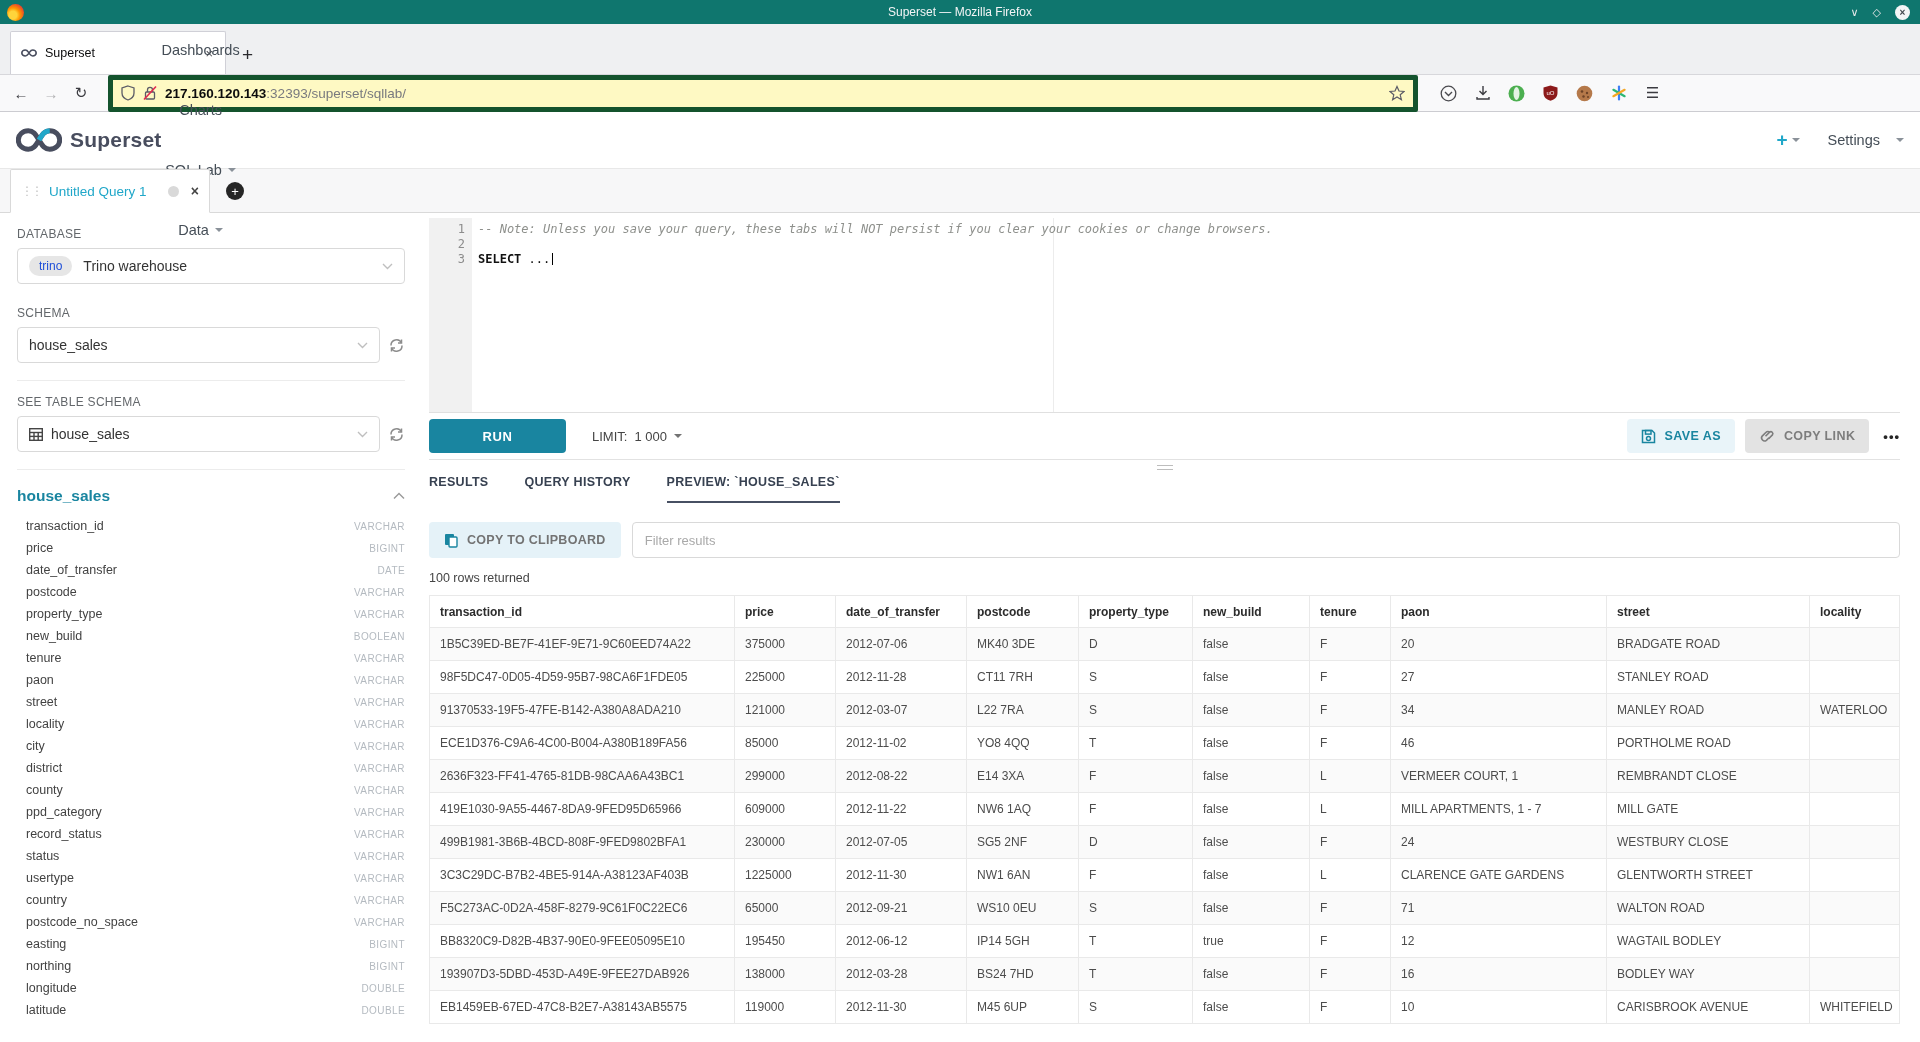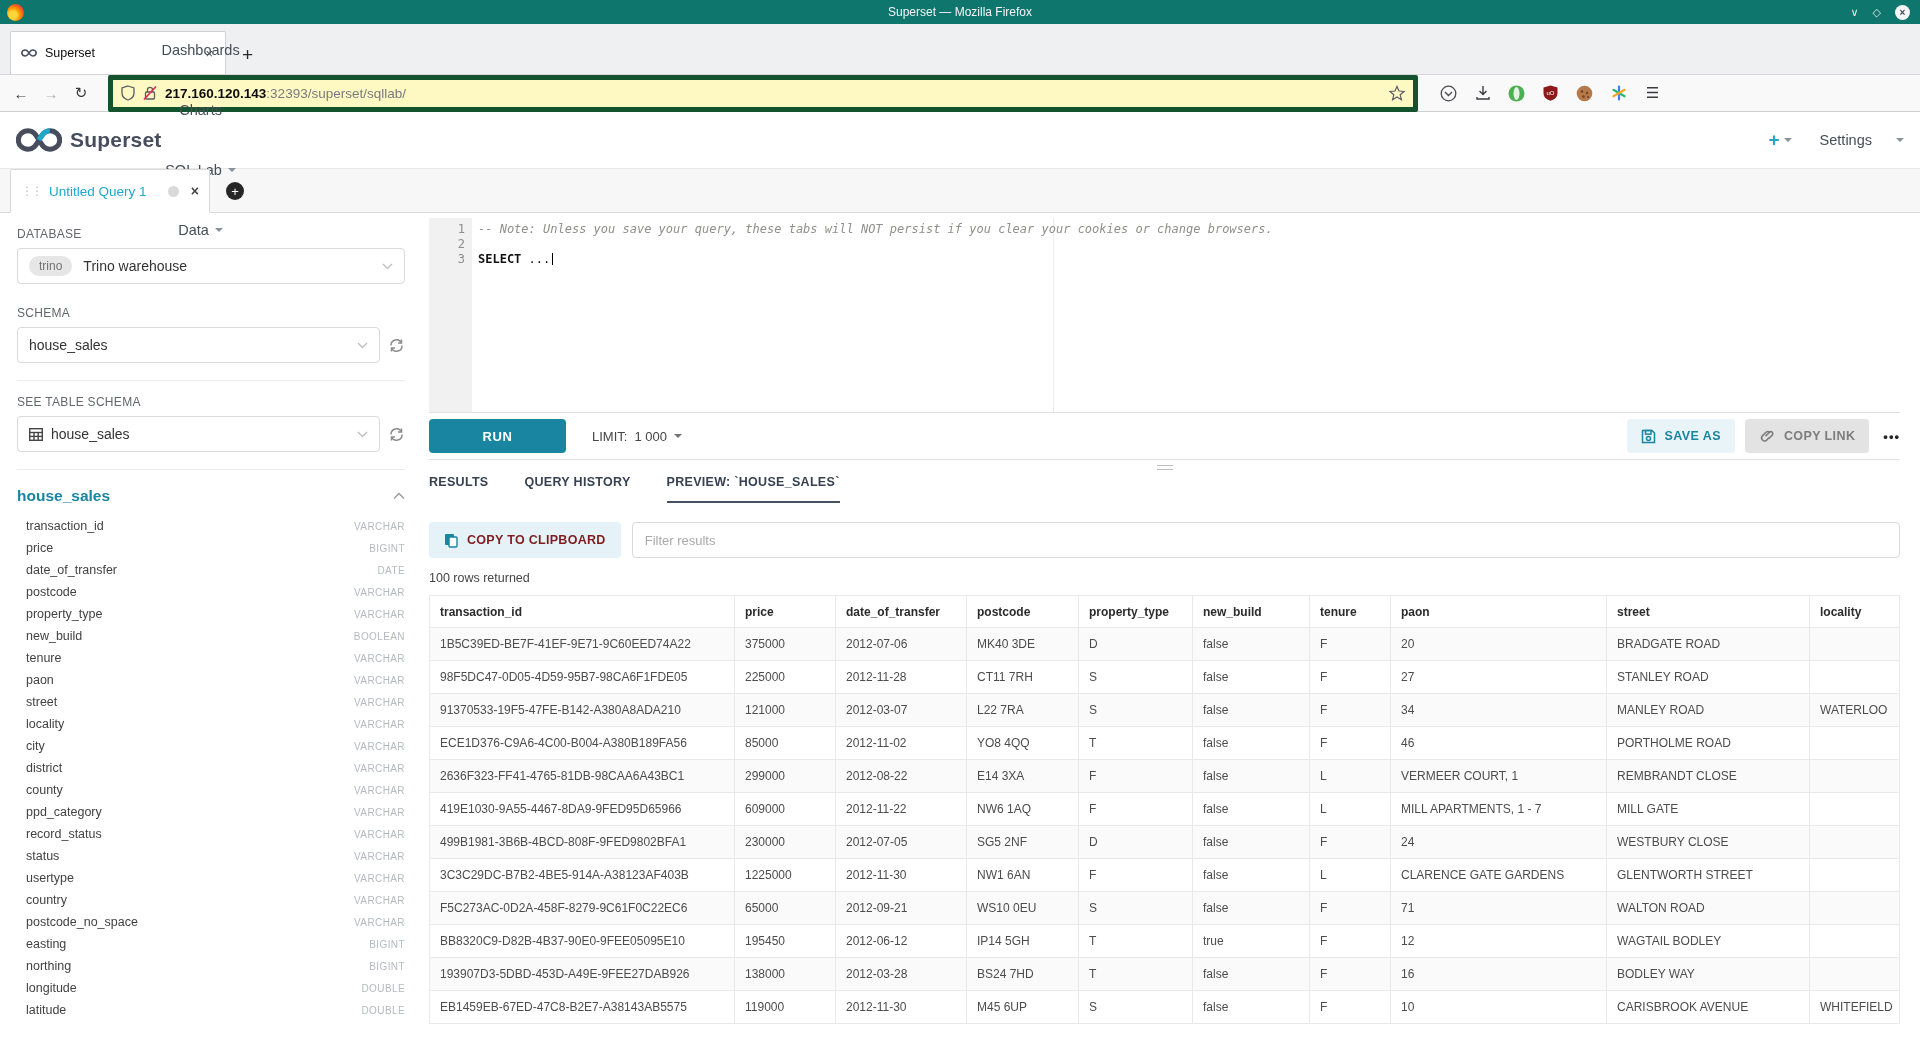--- a/index.html
+++ b/index.html
@@ -40,21 +40,21 @@
 
   
   .snav { height:57px; background:#fff; border-bottom:1px solid #e8e8e8; display:flex; align-items:center; padding:0 16px; }
   .brand { font-size:21px; font-weight:bold; color:#484d5e; margin-left:8px; letter-spacing:.2px; }
   .nav-menu { display:flex; align-items:center; gap:44px;flex-direction:column; }
   .nav-item { font-size:14.5px; color:#454e57; display:flex; align-items:center; gap:6px; cursor:default; }
   .caret { width:0; height:0; border-left:4px solid transparent; border-right:4px solid transparent;
     border-top:4px solid #8a9199; display:inline-block; }
   .snav-right { margin-left:auto; display:flex; align-items:center; gap:28px; }
   .plus-btn { color:#20a7c9; font-size:19px; font-weight:bold; display:flex; align-items:center; gap:4px; }
-  .settings { font-size:14.5px; color:#454e57; display:flex; align-items:center; gap:24px; }
+  .settings { font-size:14.5px; color:#454e57; display:flex; align-items:center; gap:16px; }
 
   
   .qtabrow { height:44px; background:#f7f7f8; border-bottom:1px solid #d9d9d9; display:flex; align-items:flex-end; }
   .qtab { height:44px; margin-left:10px; margin-bottom:-1px; width:200px; background:#fff;
     border:1px solid #d9d9d9; border-bottom:1px solid #fff; border-radius:2px 2px 0 0;
     display:flex; align-items:center; padding:0 10px; }
   .qtab-drag { color:#c2c2c2; font-size:12px; letter-spacing:-2px; margin-right:8px; }
   .qtab-title { color:#20a7c9; font-size:13.5px; flex:1; }
   .qtab-dot { width:11px; height:11px; border-radius:50%; background:#d9d9d9; margin-right:12px; }
   .qtab-close { color:#454545; font-size:14px; font-weight:bold; }
@@ -62,21 +62,21 @@
     display:flex; align-items:center; justify-content:center; margin-left:16px; margin-bottom:12px; line-height:1; }
 
   
   .workspace { display:flex; height:829px; }
   .sidebar { width:422px; flex:0 0 422px; padding:0 17px; }
   .fieldlabel { font-size:12px; color:#63676b; letter-spacing:.3px; margin-top:14px; margin-bottom:7px; }
   .selrow { display:flex; align-items:center; gap:8px; }
   .selectbox { flex:1; height:36px; border:1px solid #d9d9d9; border-radius:4px; background:#fff;
     display:flex; align-items:center; padding:0 11px; }
   .selectbox .val { font-size:14px; color:#333; flex:1; margin-left:0; white-space:nowrap; overflow:hidden; }
-  .pill { background:#e6e6e6; color:#737373; font-size:12px; border-radius:11px; padding:3px 10px; margin-right:11px; }
+  .pill { background:#e6e6e6; color:#1d4ed8; font-size:12px; border-radius:11px; padding:3px 10px; margin-right:11px; }
   .chev { flex:0 0 auto; }
   .refresh-btn { width:17px; height:17px; flex:0 0 17px; }
   .divider { border-top:1px solid #ececec; margin-top:17px; }
   .tbl-title-row { display:flex; align-items:center; margin-top:17px; }
   .tbl-title { color:#1985a0; font-size:15.5px; font-weight:bold; flex:1; }
   .collist { list-style:none; margin-top:10px; }
   .collist li { display:flex; align-items:center; height:22px; padding-left:9px; }
   .colname { font-size:12.5px; color:#424242; flex:1; white-space:nowrap; }
   .coltype { font-size:10px; color:#b4bac0; letter-spacing:.4px; }
 
@@ -113,21 +113,21 @@
   .grip { width:16px; height:5px; border-top:1px solid #bdbdbd; border-bottom:1px solid #bdbdbd; }
 
   
   .rtabs { display:flex; gap:36px; }
   .rtab { font-size:12.5px; font-weight:bold; color:#374151; letter-spacing:.3px; padding-bottom:12px;
     border-bottom:2px solid transparent; }
   .rtab.active { border-bottom-color:#475063; }
 
   
   .copyrow { margin-top:19px; display:flex; gap:11px; }
-  .copy-clip { height:36px; background:#e5f2f8; color:#7f1d1d; border:none; border-radius:4px;
+  .copy-clip { height:36px; background:#e5f2f8; color:#737373; border:none; border-radius:4px;
     display:flex; align-items:center; gap:9px; padding:0 15px; font-size:12.5px; font-weight:bold;
     letter-spacing:.3px; font-family:inherit; }
   .filter-input { flex:1; height:36px; border:1px solid #d9d9d9; border-radius:4px; padding:0 12px;
     font-size:13px; color:#333; font-family:inherit; }
   .filter-input::placeholder { color:#a9a9a9; }
   .rowcount { margin:13px 0 10px; font-size:12.5px; color:#454545; }
 
   
   .rtable-wrap { flex:1; overflow:hidden; }
   table.results { border-collapse:collapse; width:100%; table-layout:fixed; }

